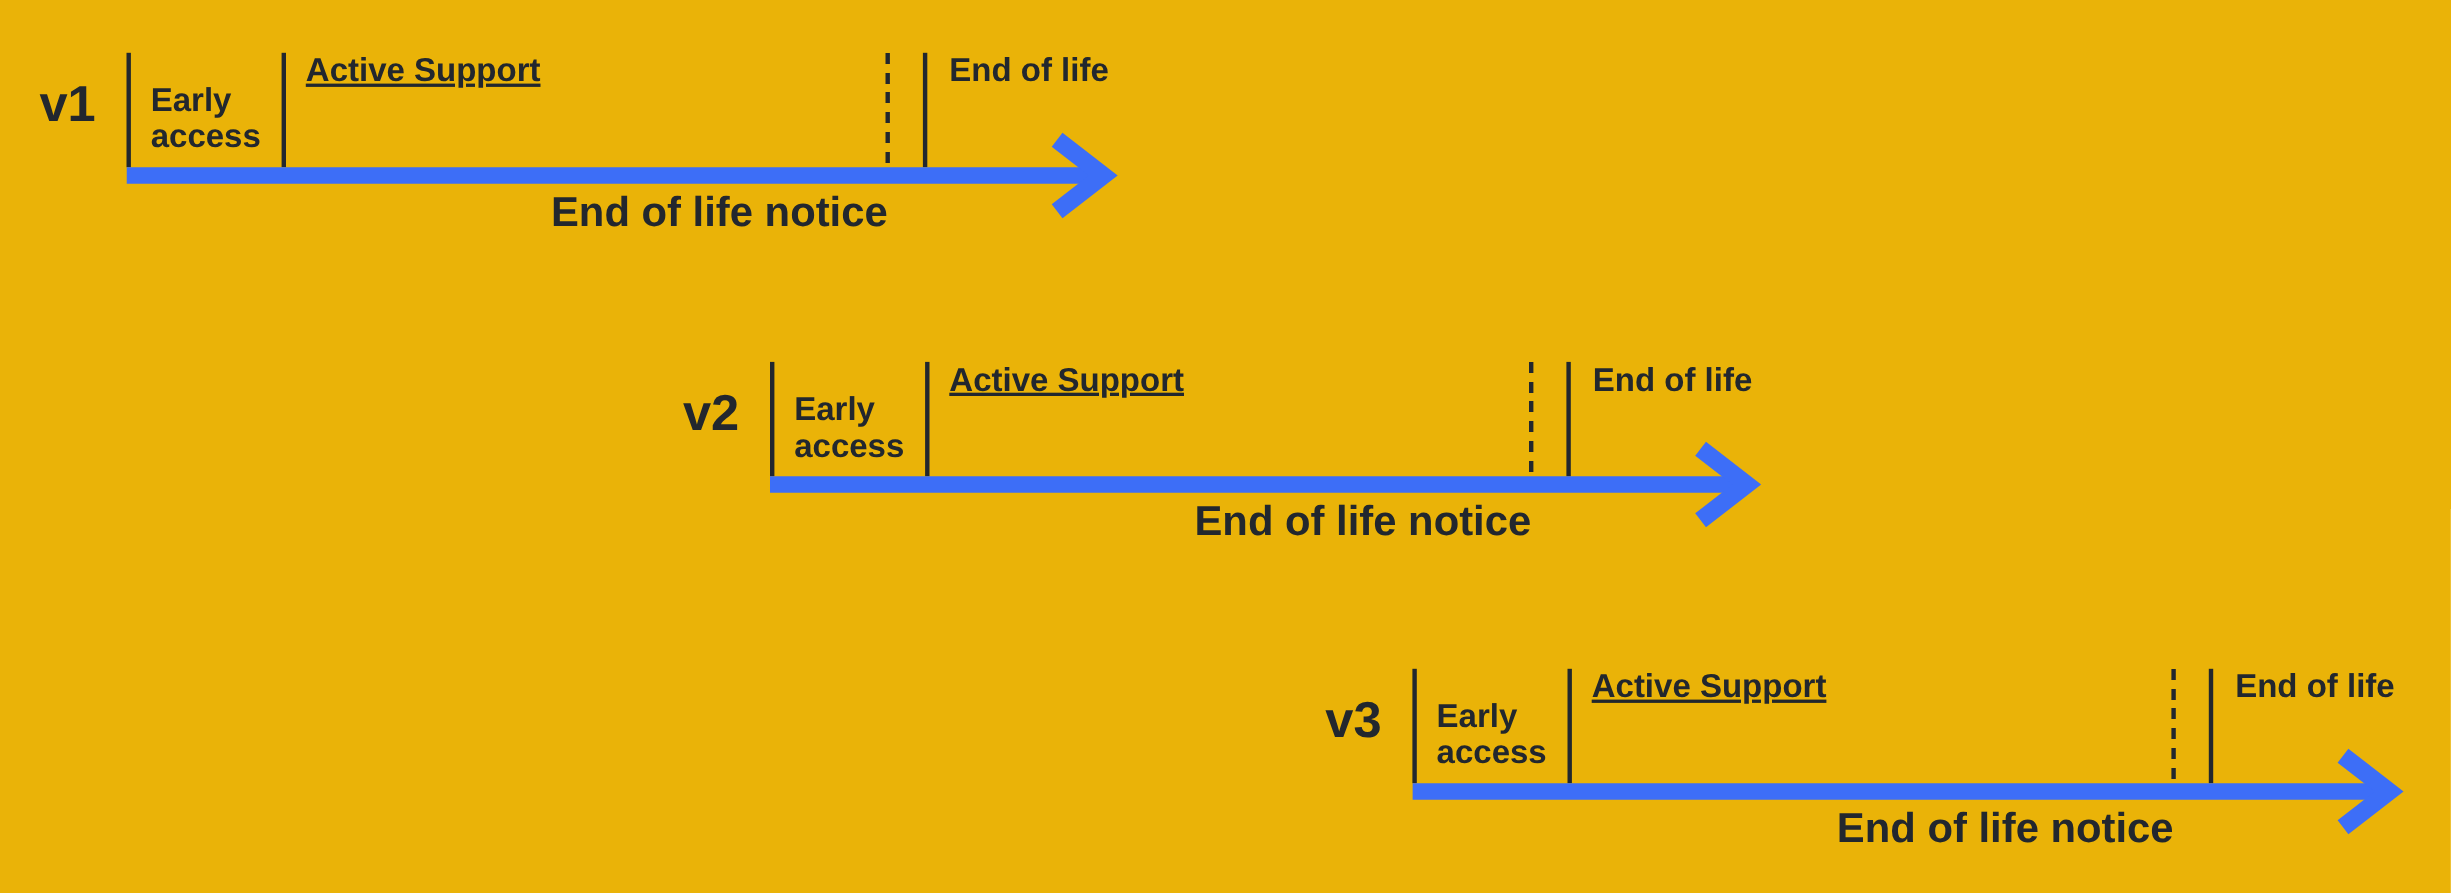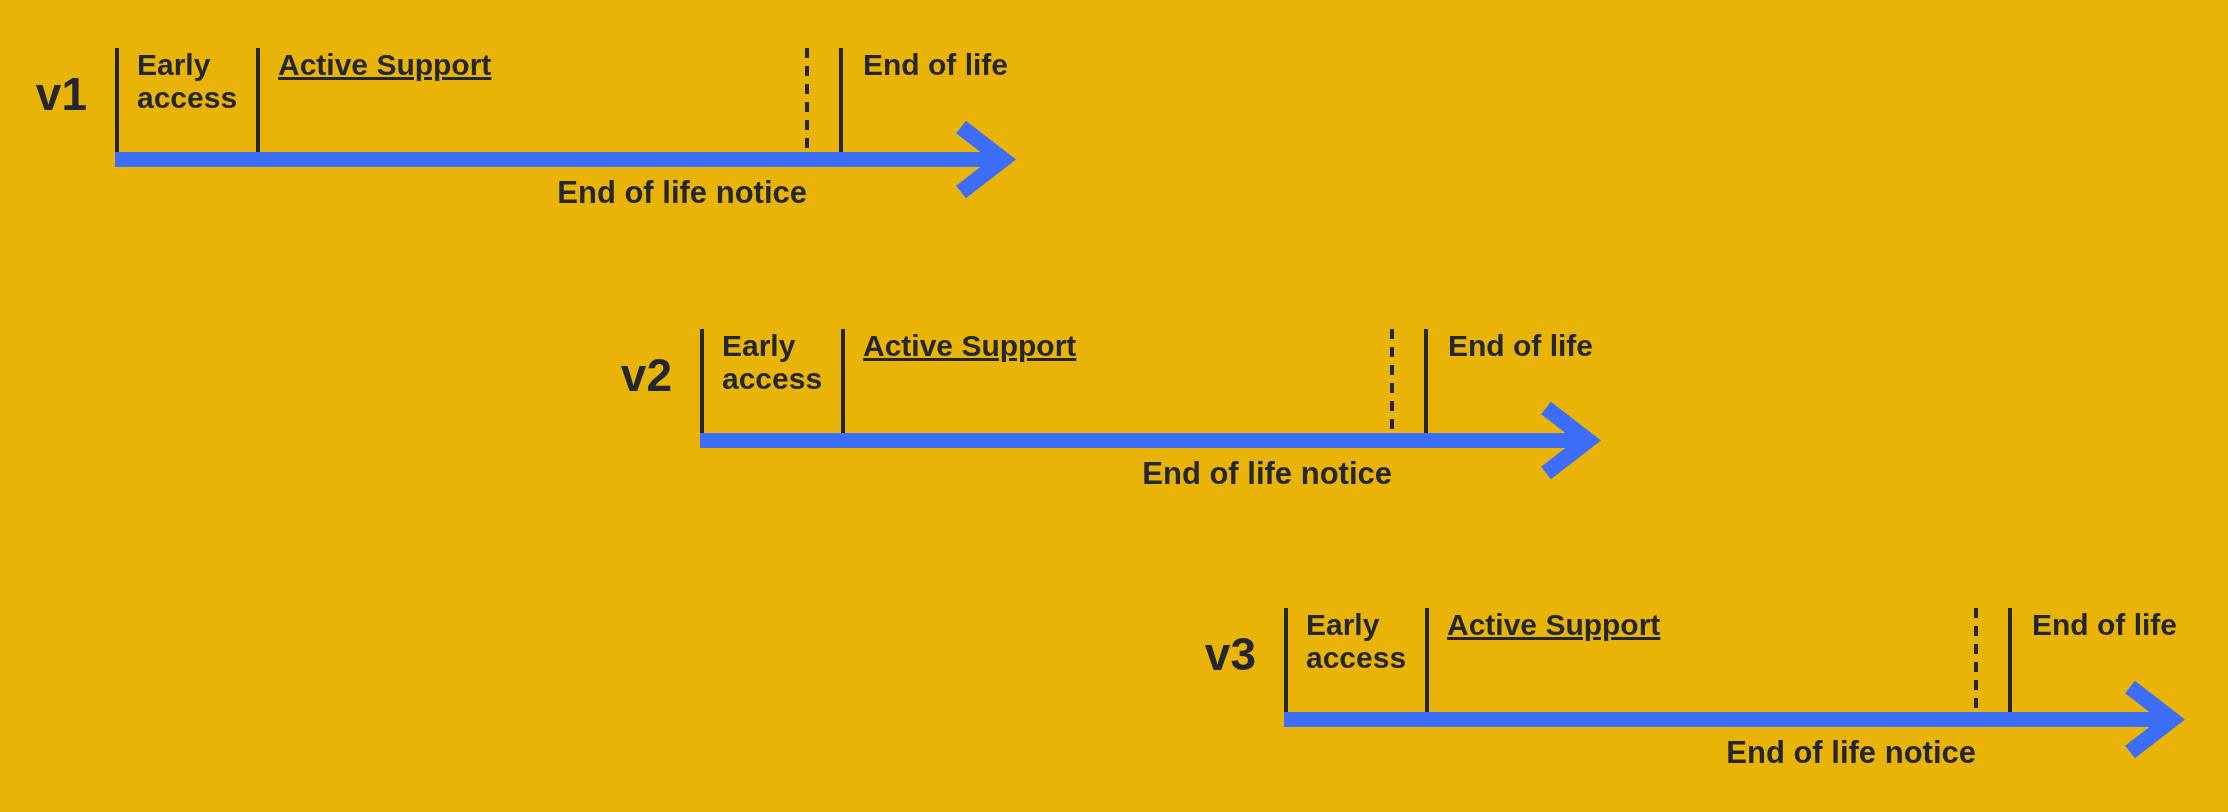--- a/index.html
+++ b/index.html
@@ -62,36 +62,36 @@
     );
   }
   .phase-label {
     position: absolute;
     top: 0;
     font-size: 30px;
     line-height: 33px;
     font-weight: 700;
     white-space: nowrap;
   }
-  .label-early   { left: 20px; width: 124px; white-space: normal; }
+  .label-early   { left: 20px; width: 124px; white-space: normal; margin-top: 27px; }
   .label-active  { left: 161px; text-decoration: underline; }
   .label-eol     { left: 746px; }
   .arrow-svg {
     position: absolute;
     left: -2px;
     top: 71px;
     color: var(--arrow, #3d6ef7);
   }
   .notice-label {
     position: absolute;
     left: 0;
     top: 128px;
     width: 690px;
     text-align: right;
-    font-size: 31px;
+    font-size: 38px;
     line-height: 34px;
     font-weight: 700;
     white-space: nowrap;
   }
 </style>
 </head>
 <body>
 
 <div class="canvas">
 

